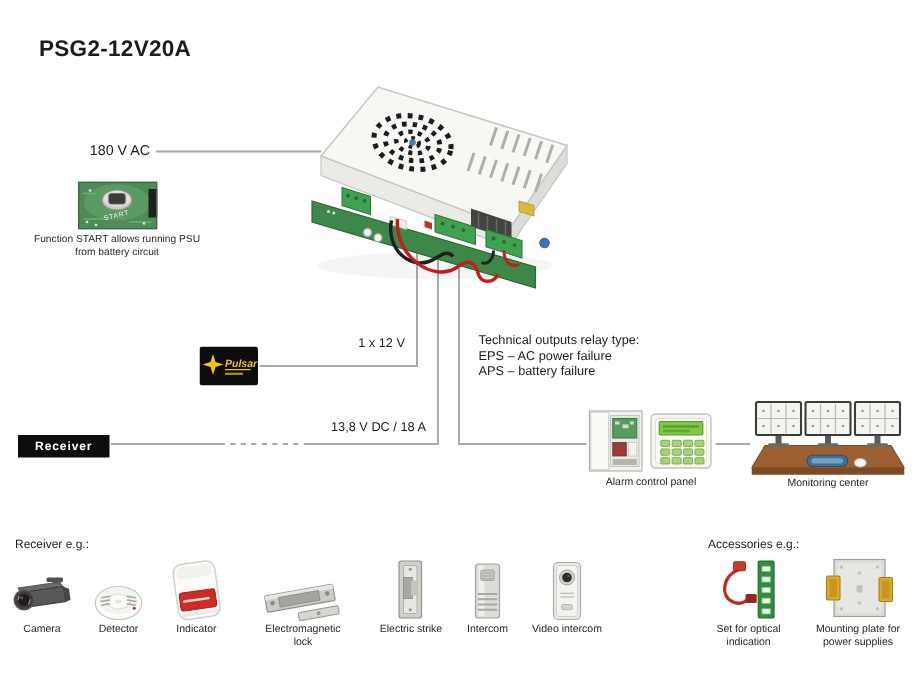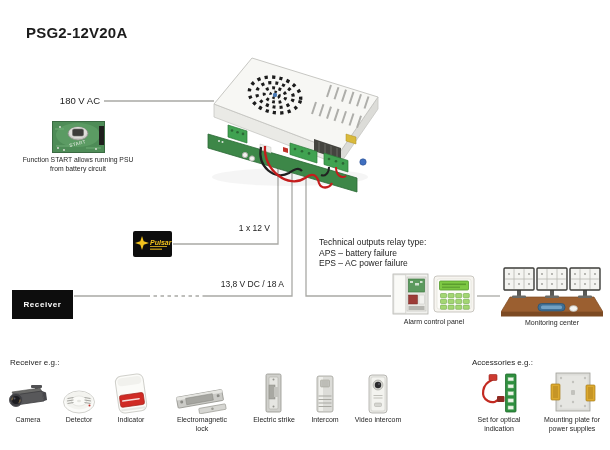--- a/index.html
+++ b/index.html
@@ -9,24 +9,24 @@
   }
   .wires{position:absolute;left:0;top:0;z-index:0;}
   .illus{position:absolute;z-index:2;}
   .txt{position:absolute;z-index:3;}
   .title{left:26px;top:24px;font-size:15px;font-weight:700;letter-spacing:.2px;}
   .ac-label{left:40px;top:95px;width:60px;text-align:right;font-size:9.5px;}
   .start-note{left:20px;top:156px;width:116px;font-size:6.8px;line-height:8.5px;text-align:center;color:#262626;}
   .battery-label{left:200px;top:223px;width:70px;text-align:right;font-size:8.5px;}
   .dc-label{left:196px;top:279px;width:88px;text-align:right;font-size:8.5px;}
   .receiver-box{
-    left:12px;top:290px;width:61px;height:29px;background:#0d0d0d;color:#fff;
+    left:12px;top:290px;width:61px;height:15px;background:#0d0d0d;color:#fff;
     font-size:8px;font-weight:700;letter-spacing:.6px;display:flex;align-items:center;justify-content:center;
   }
-  .outputs-note{left:319px;top:237px;font-size:8.5px;line-height:10.5px;}
+  .outputs-note{left:319px;top:221px;font-size:8.5px;line-height:10.5px;}
   .caption{font-size:7px;text-align:center;color:#262626;}
   .cap-alarm{left:383px;top:318px;width:102px;}
   .cap-monitor{left:499px;top:319px;width:106px;}
   .heading{font-size:8px;color:#1c1c1c;}
   .h-receiver{left:10px;top:358px;}
   .h-accessories{left:472px;top:358px;}
   .item{position:absolute;top:370px;width:64px;display:flex;flex-direction:column;align-items:center;z-index:2;}
   .item .icon-area{height:44px;display:flex;align-items:flex-end;justify-content:center;}
   .item .item-label{margin-top:2px;font-size:7px;line-height:8.5px;text-align:center;color:#262626;}
   .battery-unit{left:133px;top:231px;z-index:2;}
@@ -132,22 +132,22 @@
     <rect x="17" y="17.5" width="12" height="1.4" fill="#b8931a"></rect>
   </svg>
 
   <div class="txt battery-label">1 x 12 V</div>
   <div class="txt dc-label">13,8 V DC / 18 A</div>
 
   <div class="txt receiver-box">Receiver</div>
 
   <div class="txt outputs-note">
     <div>Technical outputs relay type:</div>
+    <div>EPS – AC power failure</div>
     <div>APS – battery failure</div>
-    <div>EPS – AC power failure</div>
   </div>
 
   <svg class="illus" style="left:392px;top:271px;" width="84" height="46" viewBox="0 0 84 46">
     <rect x="1" y="3" width="35" height="40" fill="#f2f2ef" stroke="#b2b2ad" stroke-width="0.8"></rect>
     <rect x="1.8" y="3.8" width="12" height="38.4" fill="#fafaf7" stroke="#cacac5" stroke-width="0.7"></rect>
     <rect x="15" y="6" width="19" height="34" fill="#e8e8e4" stroke="#c6c6c1" stroke-width="0.7"></rect>
     <rect x="16.5" y="8" width="16" height="13" fill="#5b9a5e" stroke="#3f7a42" stroke-width="0.7"></rect>
     <rect x="18" y="10" width="3" height="2" fill="#cfe0cf"></rect>
       <rect x="23" y="12" width="4" height="2.5" fill="#cfe0cf"></rect>
     <rect x="28" y="10" width="2.5" height="2" fill="#cfe0cf"></rect>

